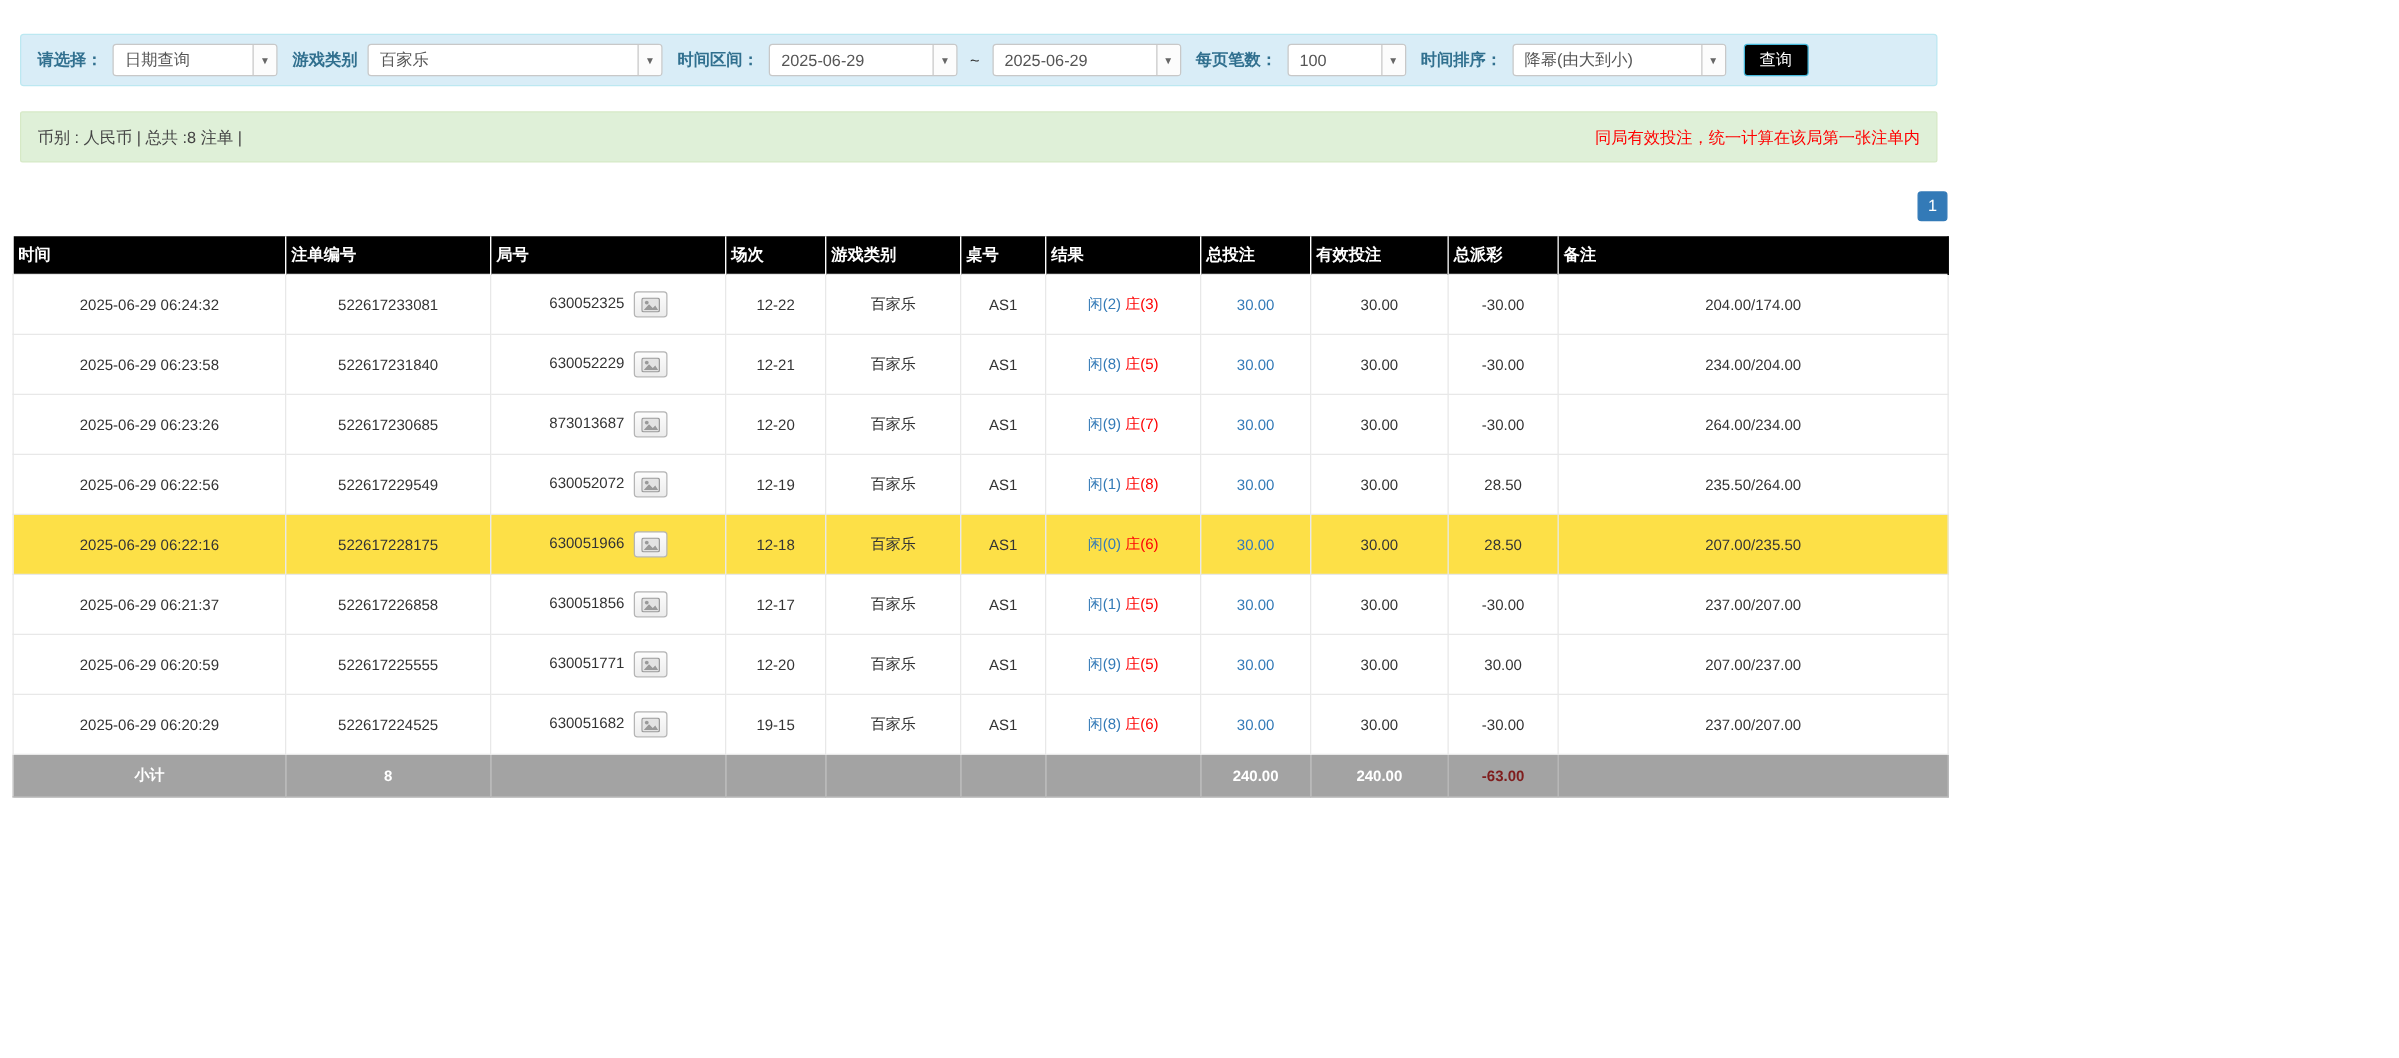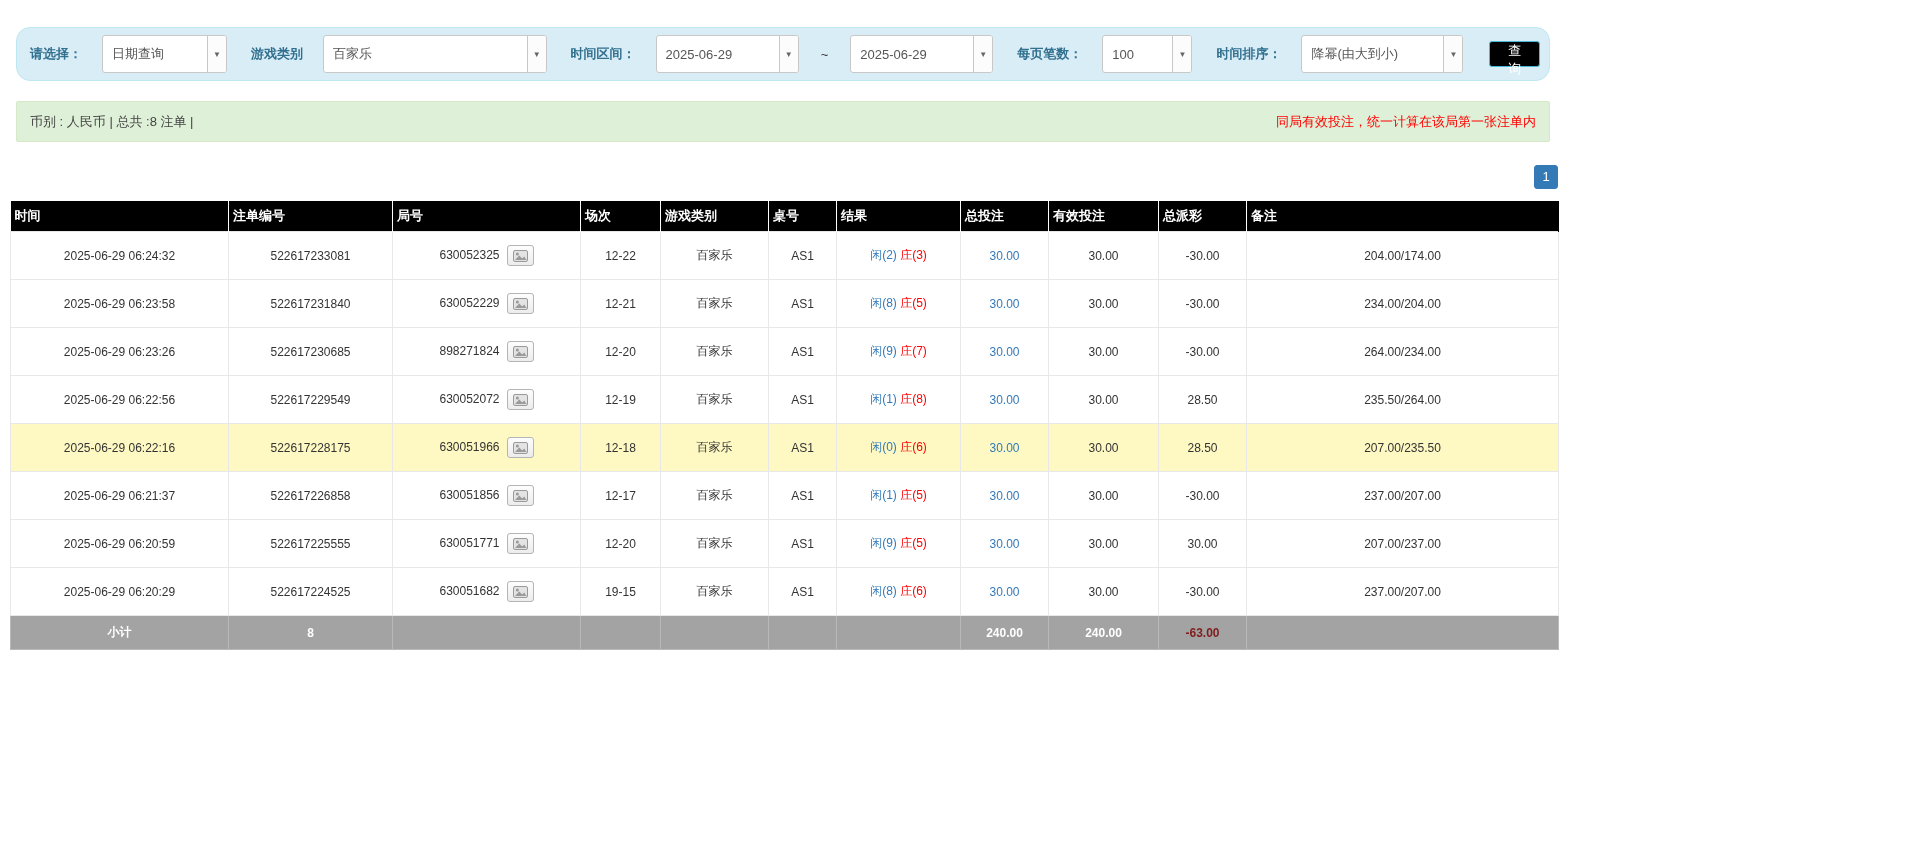--- a/index.html
+++ b/index.html
@@ -4,24 +4,24 @@
 <style>
   * { box-sizing: border-box; margin: 0; padding: 0; }
   html, body { width: 1919px; height: 846px; overflow: hidden; background: #fff;
     font-family: "Liberation Sans", "DejaVu Sans", sans-serif; }
   .page { width: 1548px; margin-left: 10px; padding-top: 14px; }
 
   .page-title { font-size: 17px; font-weight: 400; color: #333; padding-left: 2px; }
 
   
   .filter-bar { margin-top: 13px; margin-left: 6px; width: 1534px;
-    background: #d9edf7; border: 1px solid #bce8f1; border-radius: 14px;
-    padding: 7px 9px; display: flex; align-items: center; gap: 20px; }
+    background: #d9edf7; border: 1px solid #bce8f1; border-radius: 3px;
+    padding: 7px 9px; display: flex; align-items: center; gap: 8px; }
   .filter-label { font-size: 13px; font-weight: bold; color: #31708f; white-space: nowrap; margin-left: 4px; }
-  .combo { display: inline-flex; align-items: stretch; height: 38px; background: #fff;
+  .combo { display: inline-flex; align-items: stretch; height: 26px; background: #fff;
     border: 1px solid #c8c8c8; border-radius: 3px; overflow: hidden; cursor: pointer; }
   .combo .combo-text { display: flex; align-items: center; padding: 0 9px; font-size: 13px; color: #555; white-space: nowrap; }
   .combo .combo-caret { width: 19px; display: flex; align-items: center; justify-content: center;
     border-left: 1px solid #c8c8c8; background: #fcfcfc; color: #666; font-size: 8px; }
   .range-sep { font-size: 13px; color: #333; padding: 0 2px; }
   .search-button { height: 26px; padding: 0 12px; margin-left: 6px; background: #000000;
     border: 1px solid #46b8da; border-radius: 3px; color: #fff; font-size: 13px; cursor: pointer; }
 
   
   .summary-bar { margin-top: 20px; margin-left: 6px; width: 1534px; height: 41px;
@@ -37,21 +37,21 @@
     background: #337ab7; border: 1px solid #337ab7; border-radius: 3px; color: #fff;
     font-size: 13px; text-align: center; cursor: pointer; }
 
   
   table.records { margin-top: 12px; width: 1548px; border-collapse: collapse; table-layout: fixed; }
   table.records th { background: #000; color: #fff; font-size: 13px; font-weight: bold;
     padding: 6px 4px; text-align: left; border-right: 1px solid #fff; }
   table.records th:last-child { border-right: 1px solid #000; }
   table.records td { font-size: 12px; color: #333; text-align: center; padding: 13px 4px;
     border: 1px solid #e8e8e8; background: #fff; white-space: nowrap; }
-  tr.highlight td { background: #fef9c3; }
+  tr.highlight td { background: #fde047; }
   .blue { color: #337ab7; }
   .red { color: #f00; }
   a.bet-link { color: #337ab7; text-decoration: none; cursor: pointer; }
   .replay-btn { display: inline-flex; align-items: center; justify-content: center;
     width: 27px; height: 21px; margin-left: 7px; vertical-align: middle;
     background: linear-gradient(#fdfdfd, #ececec); border: 1px solid #b5b5b5; border-radius: 3px; cursor: pointer; }
   tr.footer-row td { background: #a3a3a3; color: #fff; font-weight: bold; font-size: 12px;
     padding: 8px 4px; border: 1px solid #b9b9b9; }
   tr.footer-row td.neg { color: #7f1d1d; }
 </style>
@@ -173,21 +173,21 @@
           <td>AS1</td>
           <td><span class="blue">闲(8)</span> <span class="red">庄(5)</span></td>
           <td><a class="bet-link">30.00</a></td>
           <td>30.00</td>
           <td class="red">-30.00</td>
           <td>234.00/204.00</td>
         </tr>
         <tr>
           <td>2025-06-29 06:23:26</td>
           <td>522617230685</td>
-          <td><span>898271824</span><span class="replay-btn">
+          <td><span>873013687</span><span class="replay-btn">
               <svg width="15" height="12" viewBox="0 0 15 12">
                 <rect x="0.5" y="0.5" width="14" height="11" rx="1.5" fill="#e3e3e3" stroke="#9a9a9a"></rect>
                 <circle cx="4.4" cy="4" r="1.5" fill="#9a9a9a"></circle>
                 <path d="M2 10 L6.2 5.4 L9.2 8.4 L11.2 6.4 L13.5 10 Z" fill="#9a9a9a"></path>
               </svg>
             </span></td>
           <td>12-20</td>
           <td>百家乐</td>
           <td>AS1</td>
           <td><span class="blue">闲(9)</span> <span class="red">庄(7)</span></td>

